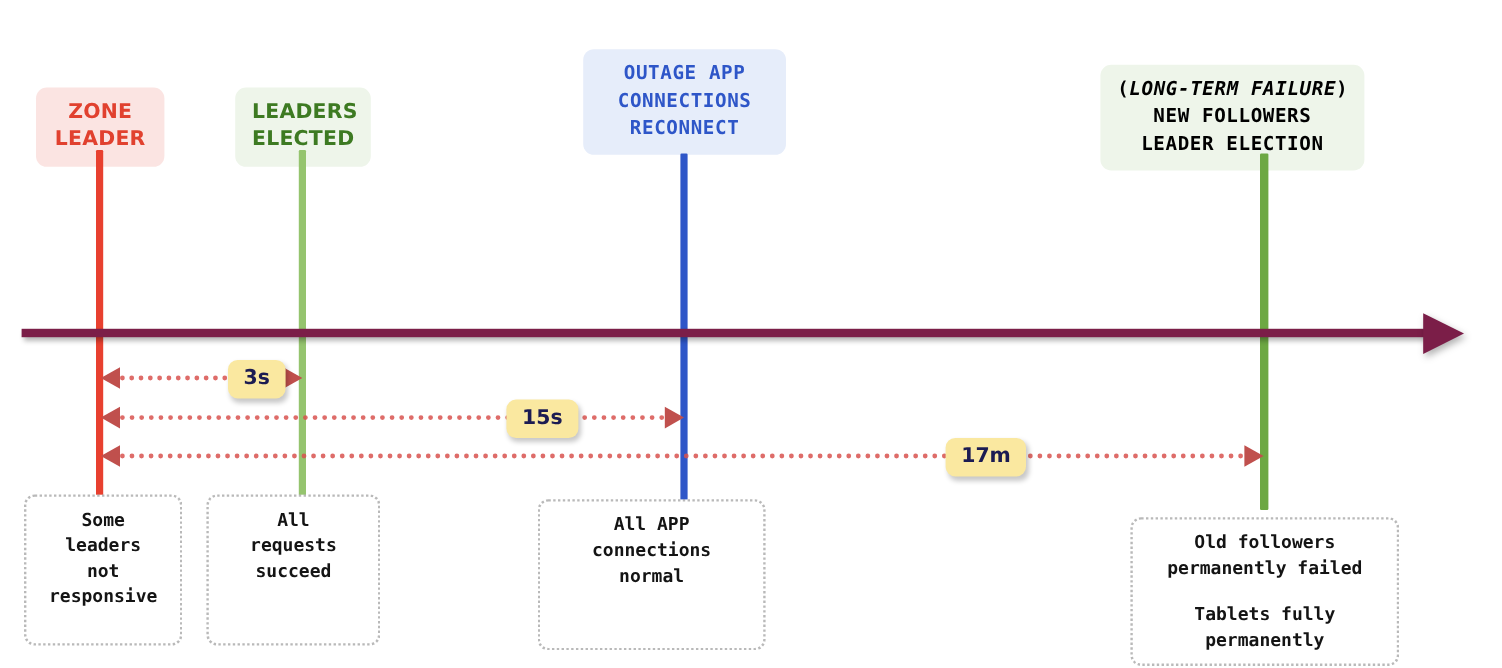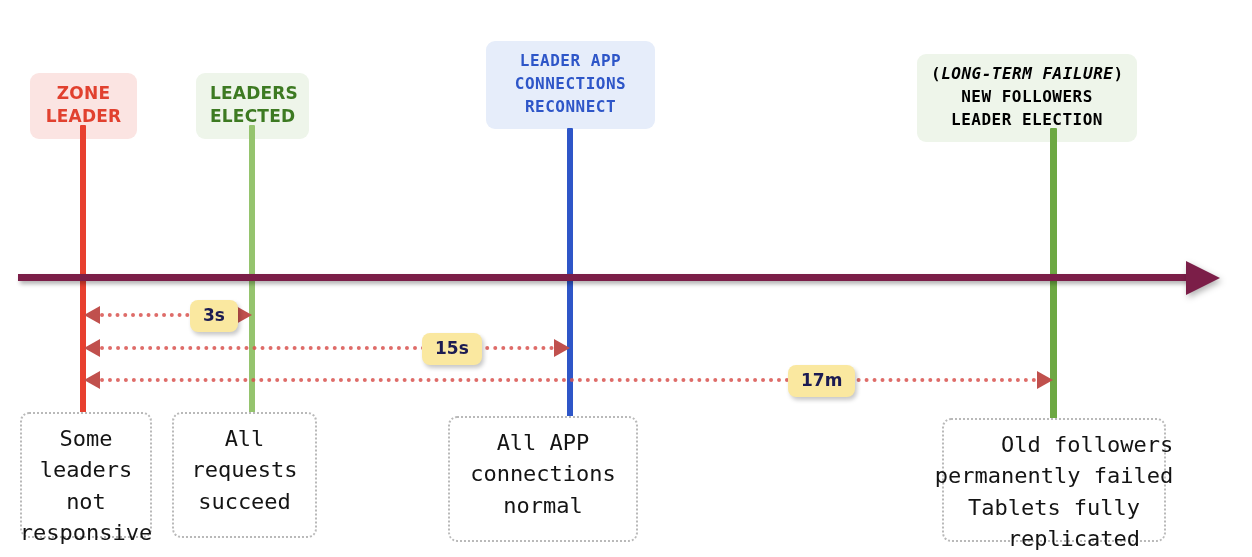--- a/index.html
+++ b/index.html
@@ -68,24 +68,24 @@
   }
   .chip .ital { font-style: italic; }
 
   
   .desc {
     position: absolute;
     border: 2px dotted #b9b9b9;
     border-radius: 9px;
     background: #ffffff;
     text-align: center;
-    font-size: 22px;
+    font-size: 15px;
     line-height: 1.43;
     color: #141414;
-    font-weight: normal;
+    font-weight: bold;
     box-sizing: border-box;
     display: flex;
     flex-direction: column;
     justify-content: flex-start;
     align-items: center;
     padding-top: 9px;
     white-space: pre;
   }
   .desc .gap { height: 17px; }
 
@@ -132,21 +132,21 @@
 <body>
 
 <div id="stage">
 
   <div class="chip sans" id="chip-0" style="left: 30px; top: 73px; width: 107px; background: rgb(251, 228, 226); color: rgb(225, 65, 47);">ZONE
 LEADER</div>
 
   <div class="chip sans" id="chip-1" style="left: 196px; top: 73px; width: 113px; background: rgb(238, 245, 234); color: rgb(61, 122, 34);">LEADERS
 ELECTED</div>
 
-  <div class="chip" id="chip-2" style="left: 486px; top: 41px; width: 169px; background: rgb(230, 237, 250); color: rgb(46, 86, 200);">LEADER APP
+  <div class="chip" id="chip-2" style="left: 486px; top: 41px; width: 169px; background: rgb(230, 237, 250); color: rgb(46, 86, 200);">OUTAGE APP
 CONNECTIONS
 RECONNECT</div>
 
   <div class="chip" id="chip-3" style="left: 917px; top: 54px; width: 220px; background: rgb(238, 245, 234); color: #000000;"><span>(<span class="ital">LONG-TERM FAILURE</span>)</span>
 <span>NEW FOLLOWERS</span>
 <span>LEADER ELECTION</span></div>
 
   <div class="vline" style="left:80px; top:125px; width:6px; height:298px; background:#e8402f;"></div>
   <div class="vline" style="left:249px; top:125px; width:6px; height:298px; background:#95c46e;"></div>
   <div class="vline" style="left:567px; top:128px; width:6px; height:296px; background:#2e56c8;"></div>
@@ -182,21 +182,21 @@
 responsive</div>
 
   <div class="desc" style="left:172px; top:412px; width:145px; height:126px;">All
 requests
 succeed</div>
 
   <div class="desc" style="left:448px; top:416px; width:190px; height:126px;">All APP
 connections
 normal</div>
 
-  <div class="desc" style="left:942px; top:418px; width:224px; height:124px;text-align:right;">
+  <div class="desc" style="left:942px; top:431px; width:224px; height:124px;">
     <div style="white-space:pre;">Old followers
 permanently failed</div>
     <div class="gap"></div>
     <div style="white-space:pre;">Tablets fully
-replicated</div>
+permanently</div>
   </div>
 
 </div>
 
 </body></html>

